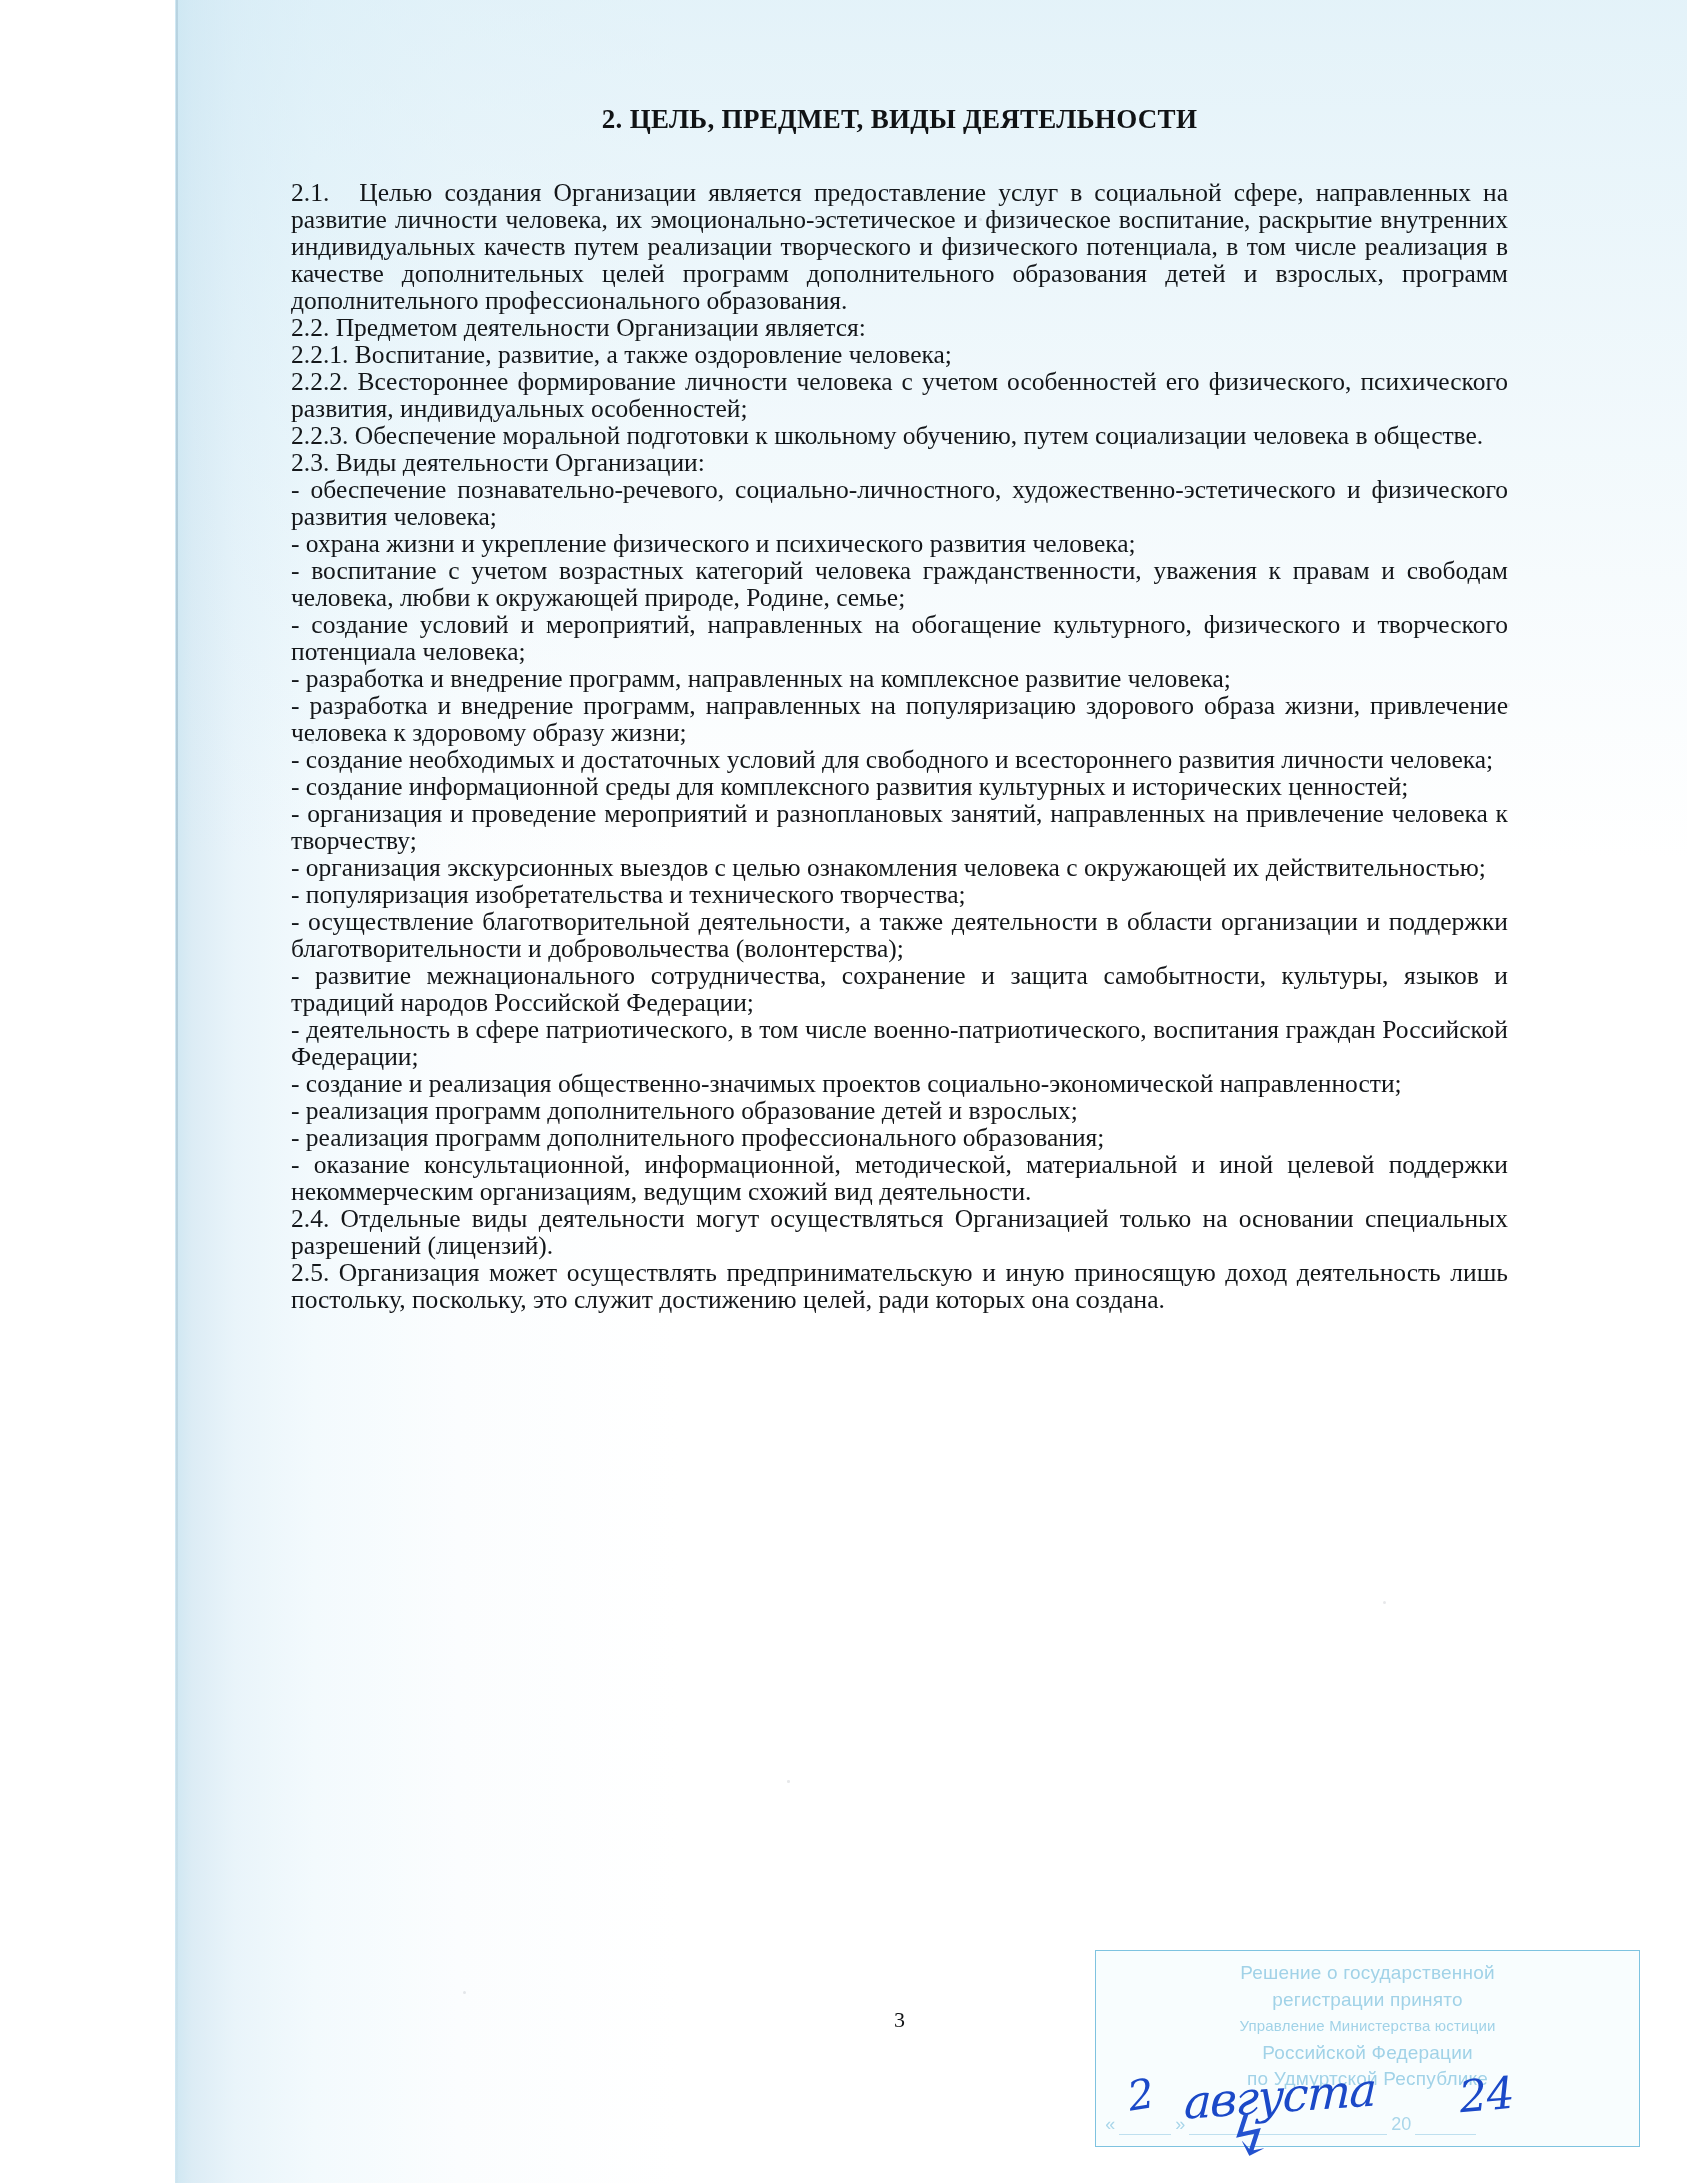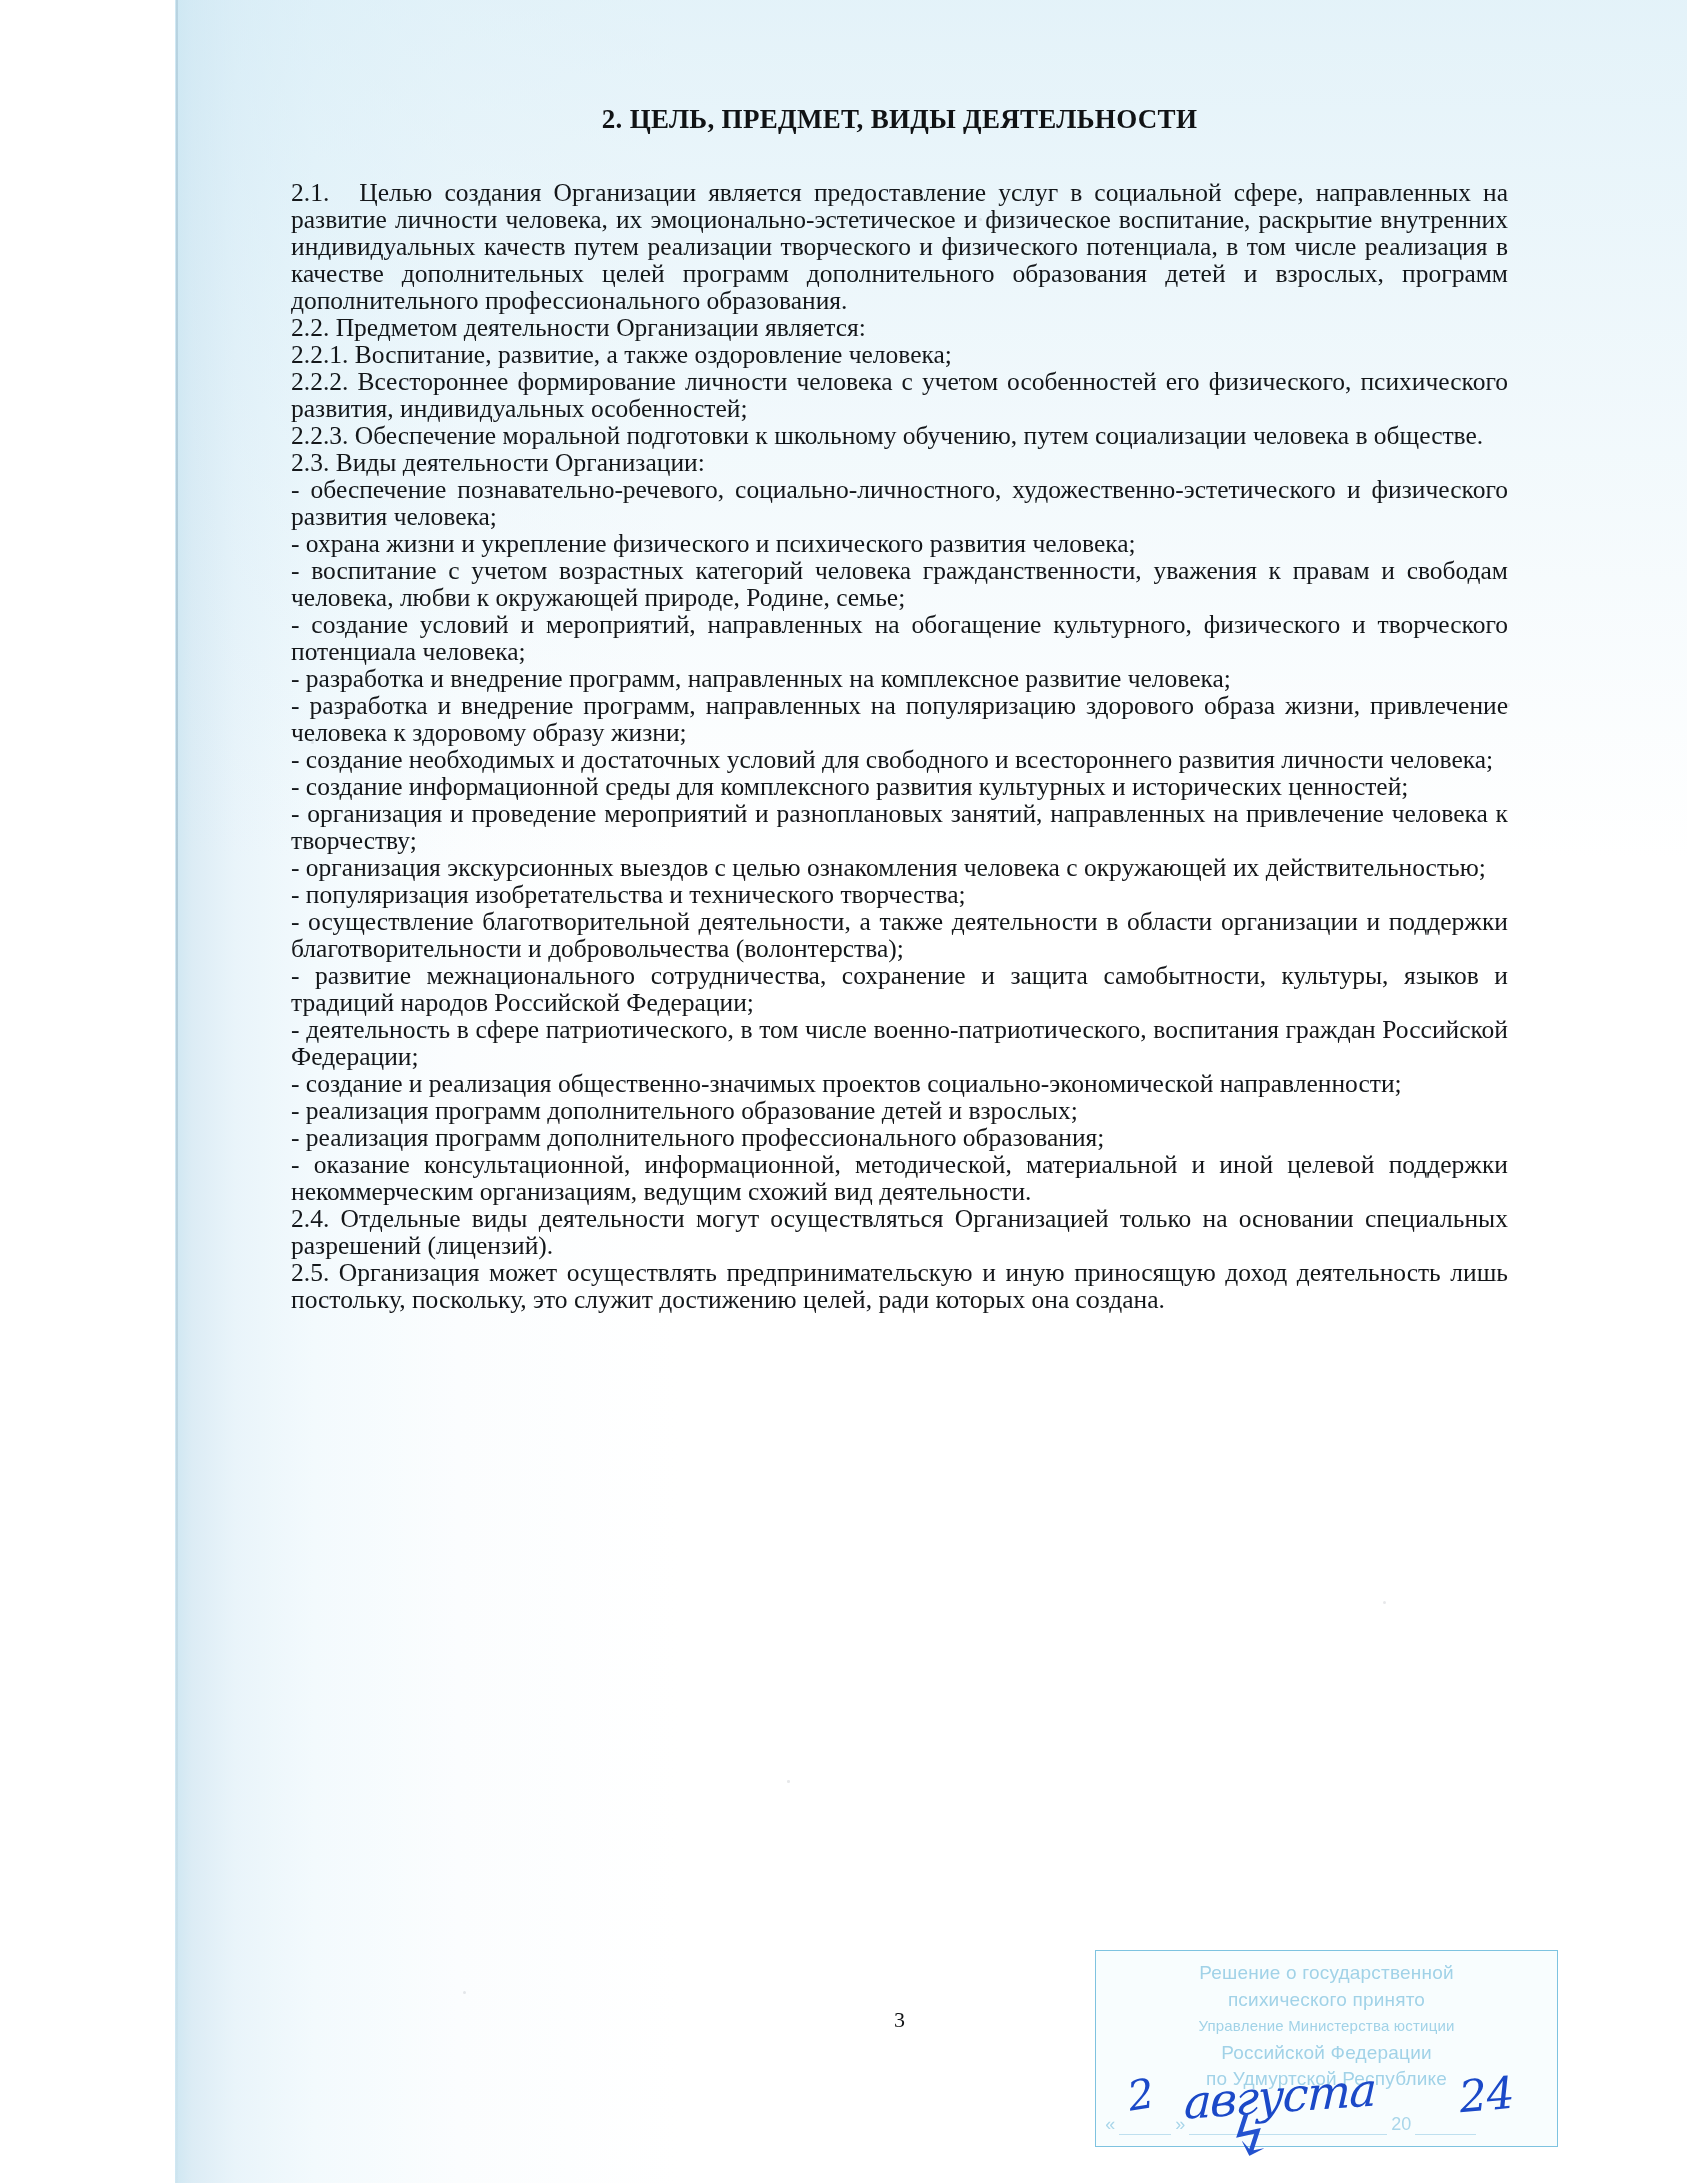--- a/index.html
+++ b/index.html
@@ -101,21 +101,21 @@
     text-align: center;
     font-size: 22px;
     color: #111315;
   }
 
   
   #stamp {
     position: absolute;
     left: 1095px;
     top: 1950px;
-    width: 463px;
+    width: 545px;
     height: 197px;
     border: 1.3px solid #7ec3e0;
     box-sizing: border-box;
     color: #9fd0e6;
     font-family: "Liberation Sans", "DejaVu Sans", sans-serif;
     background: rgba(236,248,253,0.35);
     overflow: visible;
     padding-left: 42px;
   }
   #stamp .stamp-inner {
@@ -254,21 +254,21 @@
       <p class="para">2.5. Организация может осуществлять предпринимательскую и иную приносящую доход деятельность лишь постольку, поскольку, это служит достижению целей, ради которых она создана.</p>
 
     </div>
 
     <div class="page-number">3</div>
   </div>
 
   <div id="stamp">
     <div class="stamp-inner">
       <span class="stamp-line">Решение о государственной</span>
-      <span class="stamp-line">психического принято</span>
+      <span class="stamp-line">регистрации принято</span>
       <span class="stamp-line wide">Управление Министерства юстиции</span>
       <span class="stamp-line">Российской Федерации</span>
       <span class="stamp-line">по Удмуртской Республике</span>
     </div>
     <div class="date-row">
       <span>«</span>
       <span class="date-slot"></span>
       <span>»</span>
       <span class="date-slot month"></span>
       <span>20</span>

